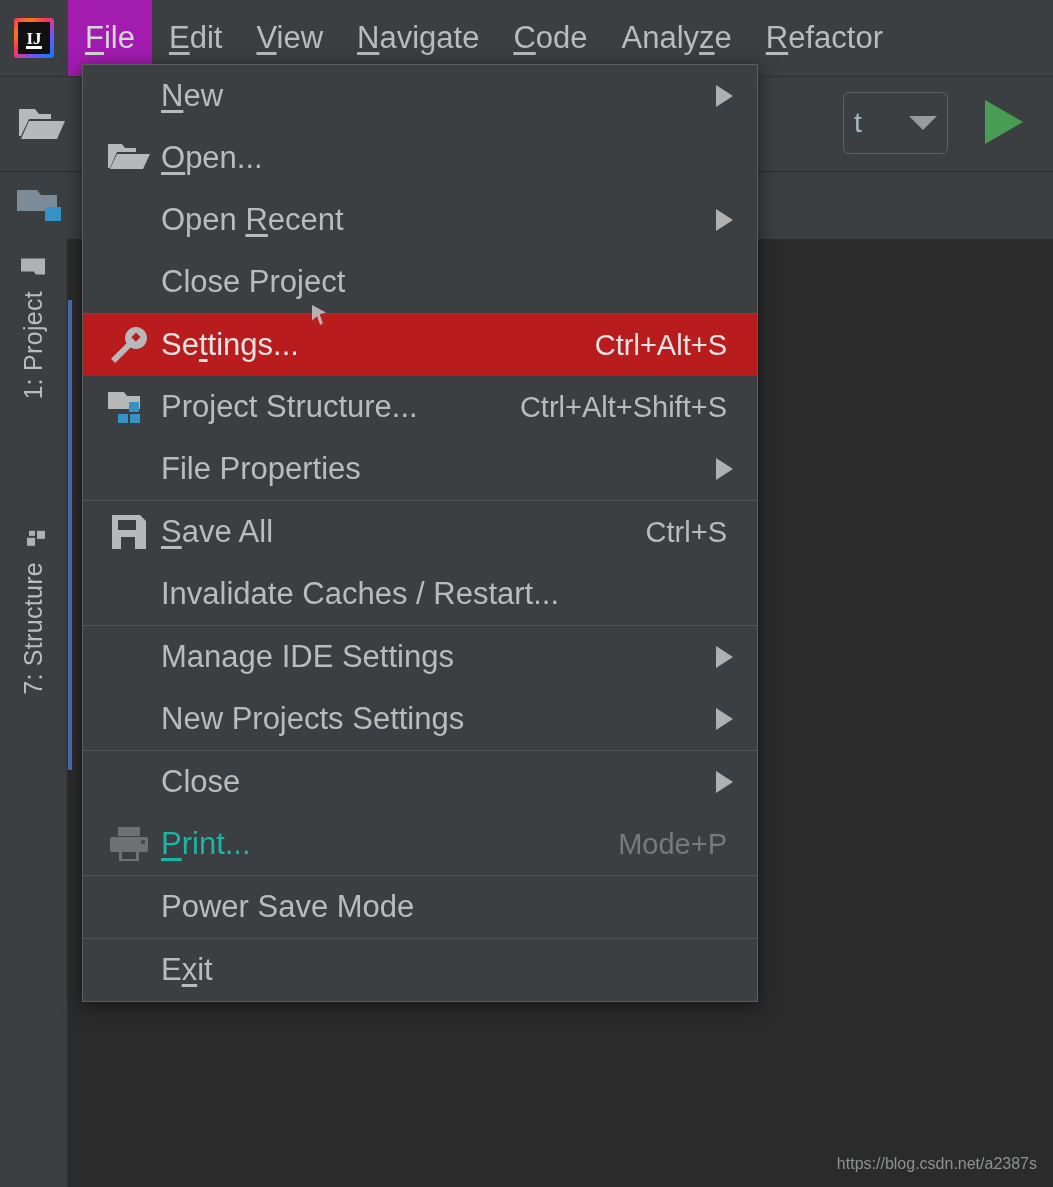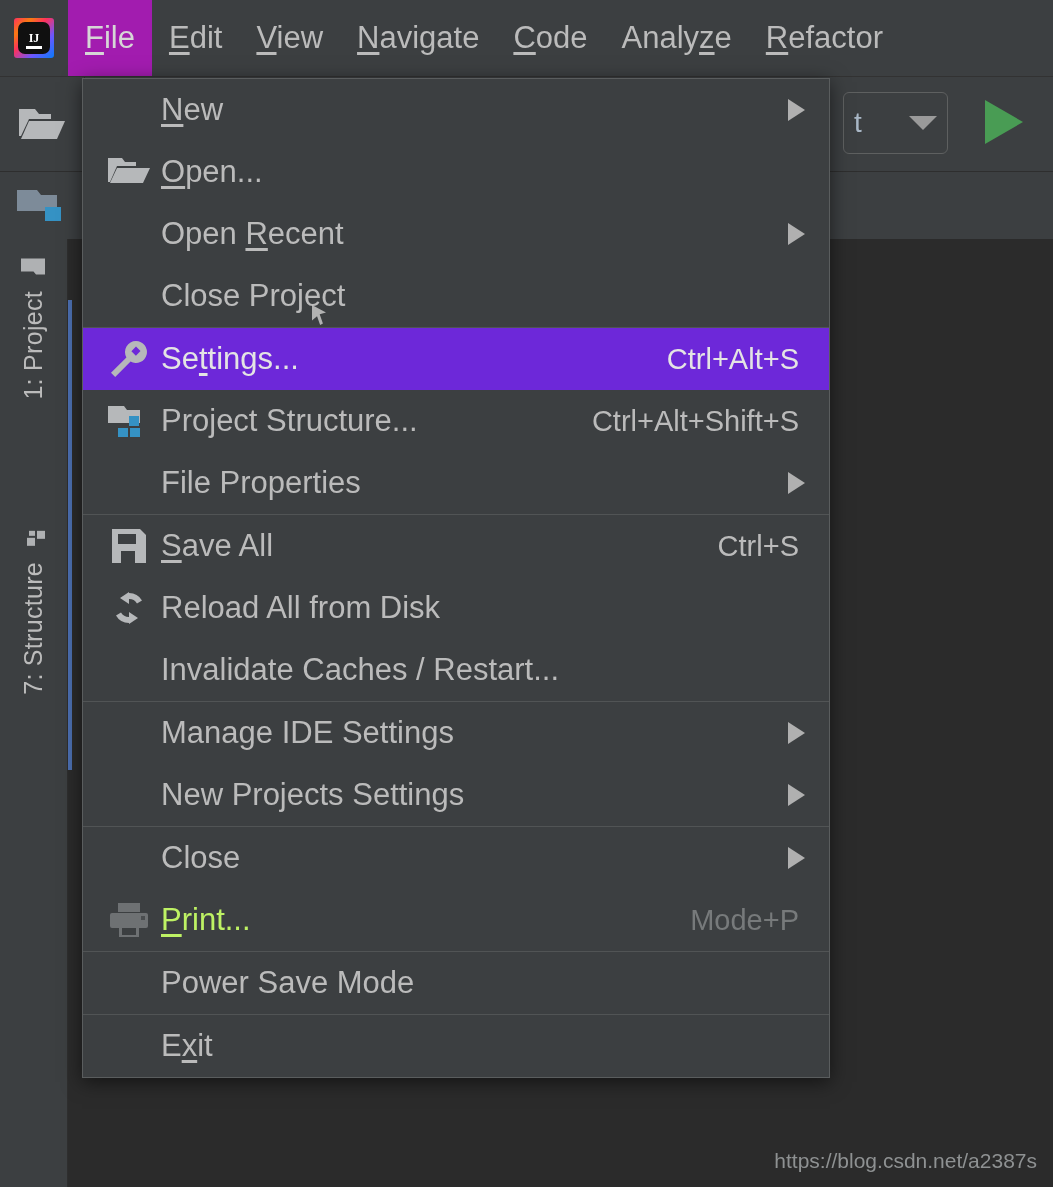--- a/index.html
+++ b/index.html
@@ -16,22 +16,22 @@
     position:absolute; left:0; top:0; width:1053px; height:76px;
     background:#3c3f41; display:flex; align-items:center;
   }
   .ij-logo{
     width:40px; height:40px; margin-left:14px; margin-right:14px;
     border-radius:3px; position:relative; flex:none;
     background:linear-gradient(135deg,#fe315d 0%,#f97a12 22%,#fe315d 42%,#6b57ff 70%,#087cfa 100%);
     padding:4px;
   }
   .ij-logo .inner{
-    width:100%; height:100%; background:#101010; border-radius:7px;
-    color:#fff; font-size:12px; font-weight:bold; line-height:1;
+    width:100%; height:100%; background:#101010; border-radius:1px;
+    color:#fff; font-size:17px; font-weight:bold; line-height:1;
     display:flex; align-items:center; justify-content:center;
     font-family:"Liberation Serif", serif; position:relative;
   }
   .ij-logo .inner::after{
     content:""; position:absolute; bottom:5px; left:8px; right:8px;
     height:3px; background:#fff;
   }
   .mbitem{
     height:76px; display:flex; align-items:center; padding:0 17px;
     color:#bbbbbb; font-size:31px; white-space:nowrap; cursor:default;
@@ -88,50 +88,50 @@
   .editorbg{
     position:absolute; left:68px; top:239px; width:985px; height:948px;
     background:#2b2b2b;
   }
   .bluemark{
     position:absolute; left:68px; top:300px; width:4px; height:470px; background:#4b6eaf;
   }
 
   
   .popup{
-    position:absolute; left:82px; top:78px; width:748px;
+    position:absolute; left:82px; top:64px; width:676px;
     background:#3c3f41; border:1px solid #5a5d5e;
     box-shadow:0 4px 18px rgba(0,0,0,.55);
   }
   .row{
     position:relative; display:flex; align-items:center;
     height:62px; padding-left:14px; padding-right:24px; cursor:default;
   }
-  .row.sel{ background:#6d28d9; }
+  .row.sel{ background:#b91c1c; }
   .row .ico{ width:64px; flex:none; display:flex; align-items:center; justify-content:center; }
   .row .lab{ color:#bbbbbb; font-size:31px; white-space:nowrap; }
   .row.sel .lab{ color:#e4e4e4; }
-  .row.dis .lab{ color:#bef264; }
+  .row.dis .lab{ color:#14b8a6; }
   .row .sc{ margin-left:auto; color:#bbbbbb; font-size:29px; padding-right:6px; }
   .row.sel .sc{ color:#e4e4e4; }
   .row.dis .sc{ color:#777a7b; }
   .arrow{
     margin-left:auto; width:0;height:0;
     border-top:11px solid transparent;border-bottom:11px solid transparent;
     border-left:17px solid #b0b0b0;
   }
   .sep{ height:1px; background:#515455; margin:0; }
 
   
   .svgico{ display:block; }
 
   
   .wm{
     position:absolute; right:16px; bottom:14px;
-    color:#8e9192; font-size:21px; font-family:"Liberation Sans", sans-serif;
+    color:#8e9192; font-size:16px; font-family:"Liberation Sans", sans-serif;
   }
   .cursor{
     position:absolute; left:312px; top:305px; width:14px; height:20px;
     background:#c7c7c7; clip-path:polygon(0 0,100% 38%,55% 46%,78% 92%,58% 100%,36% 56%,0 78%);
     opacity:.85;
   }
 </style>
 </head>
 <body>
 
@@ -278,29 +278,20 @@
         <svg class="svgico" width="38" height="38" viewBox="0 0 38 38">
           <path d="M2 2h28l6 6v28H2z" fill="#b6b8ba"></path>
           <rect x="8" y="7" width="18" height="10" fill="#3c3f41"></rect>
           <rect x="11" y="24" width="14" height="12" fill="#3c3f41"></rect>
         </svg>
       </span>
       <span class="lab"><span style="text-decoration:underline;text-underline-offset:4px;">S</span>ave All</span>
       <span class="sc">Ctrl+S</span>
     </div>
     <div class="row">
-      <span class="ico">
-        <svg class="svgico" width="40" height="40" viewBox="0 0 40 40">
-          <path d="M20 5a15 15 0 0 1 13 7.5l-5 2.9A9.2 9.2 0 0 0 20 11v5l-9-6 9-6z" fill="#b6b8ba"></path>
-          <path d="M20 35a15 15 0 0 1-13-7.5l5-2.9A9.2 9.2 0 0 0 20 29v-5l9 6-9 6z" fill="#b6b8ba"></path>
-        </svg>
-      </span>
-      <span class="lab">Reload All from Disk</span>
-    </div>
-    <div class="row">
       <span class="ico"></span>
       <span class="lab">Invalidate Caches / Restart...</span>
     </div>
 
     <div class="sep"></div>
 
     <div class="row">
       <span class="ico"></span>
       <span class="lab">Manage IDE Settings</span>
       <span class="arrow"></span>

